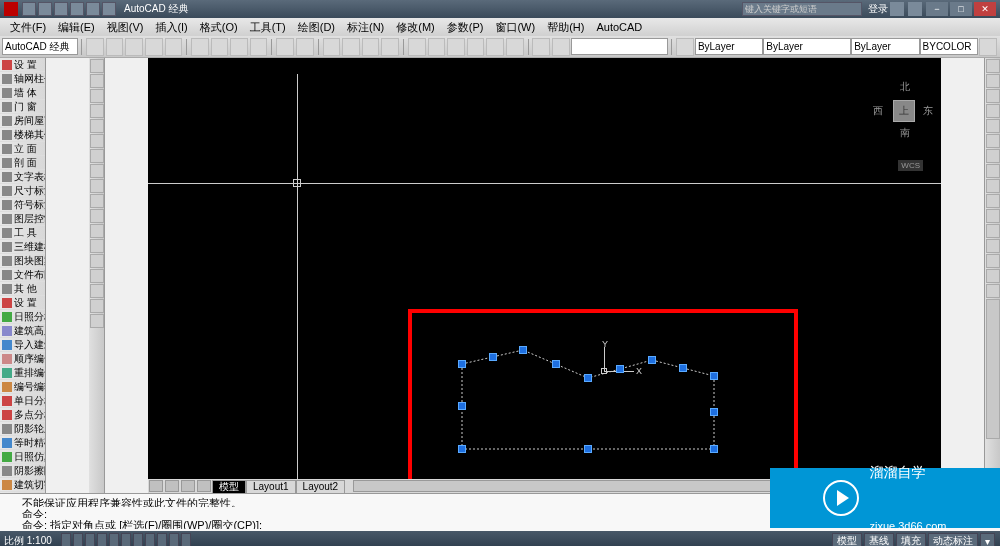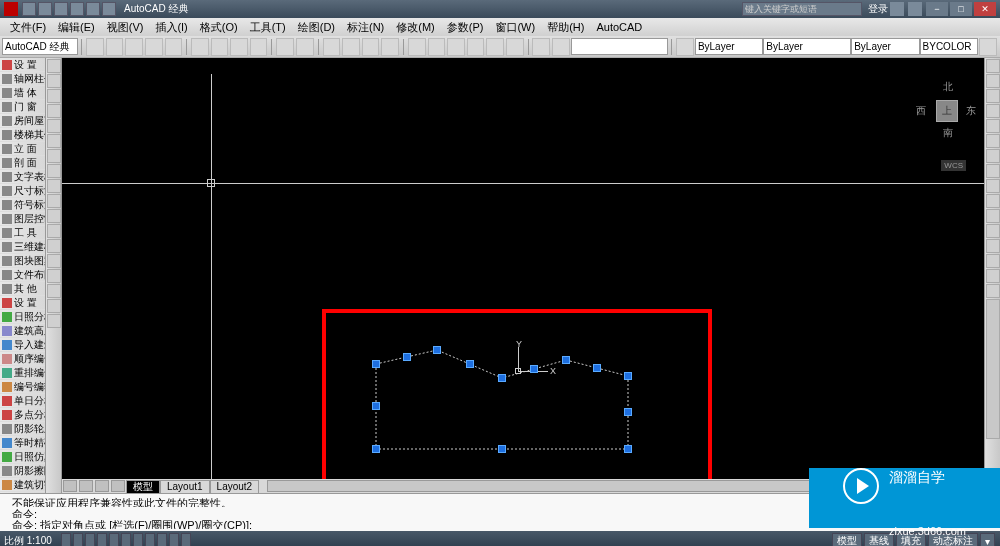--- a/index.html
+++ b/index.html
@@ -23,21 +23,21 @@
     .menubar .menu { padding: 0 6px; cursor: default; }
     
     
     .toolbar-row { background: linear-gradient(#e0e0e0, #c8c8c8); height: 22px; display: flex; align-items: center; padding: 0 2px; border-bottom: 1px solid #aaa; }
     .toolbar-row .tbtn { width: 18px; height: 18px; margin: 0 1px; background: #d8d8d8; border: 1px solid #bbb; }
     .toolbar-row .sep { width: 1px; height: 16px; background: #999; margin: 0 3px; }
     .toolbar-row .combo { height: 17px; border: 1px solid #999; background: #fff; font-size: 10px; padding: 0 2px; display: flex; align-items: center; }
     .toolbar-row .workspace-combo { width: 78px; }
     
     
-    .main { display: flex; height: 435px; position: relative; }
+    .main { display: flex; height: 435px; position: relative; gap: 43px; }
     
     
     .leftpanel { width: 46px; background: linear-gradient(90deg, #e8e8e8, #d8d8d8); border-right: 1px solid #999; overflow: hidden; }
     .leftpanel .item { height: 14px; font-size: 10px; padding: 0 2px; display: flex; align-items: center; white-space: nowrap; overflow: hidden; border-bottom: 1px solid #ddd; }
     .leftpanel .item .ico { width: 10px; height: 10px; margin-right: 2px; display: inline-block; flex-shrink: 0; }
     
     
     .tool-strip { width: 16px; background: linear-gradient(90deg, #e0e0e0, #c8c8c8); border-right: 1px solid #999; }
     .tool-strip .tbtn { width: 14px; height: 14px; margin: 1px auto; background: #d0d0d0; border: 1px solid #aaa; display: block; }
     
@@ -80,31 +80,31 @@
     .layout-tabs .navbtn { width: 14px; height: 12px; background: #c0c0c0; border: 1px solid #999; margin: 0 1px; }
     .layout-tabs .tab { padding: 0 6px; border: 1px solid #999; border-bottom: none; height: 13px; display: flex; align-items: center; }
     .layout-tabs .tab.active { background: #000; color: #fff; }
     
     
     .right-strip { width: 16px; background: linear-gradient(90deg, #e0e0e0, #c8c8c8); border-left: 1px solid #999; }
     .right-strip .tbtn { width: 14px; height: 14px; margin: 1px auto; background: #d0d0d0; border: 1px solid #aaa; display: block; }
     .right-strip .scrollbar { width: 14px; background: #c8c8c8; border: 1px solid #aaa; margin: 1px auto; }
     
     
-    .command-bar { background: #f8f8f8; border-top: 1px solid #999; height: 38px; padding: 2px 12px; font-size: 11px; display: flex; flex-direction: column; justify-content: flex-end; }
+    .command-bar { background: #f8f8f8; border-top: 1px solid #999; height: 38px; padding: 2px 22px; font-size: 11px; display: flex; flex-direction: column; justify-content: flex-end; }
     .command-bar .line { white-space: nowrap; overflow: hidden; height: 12px; }
     
     
     .status-bar { background: linear-gradient(#485868, #2a3a4a); height: 20px; display: flex; align-items: center; color: #fff; font-size: 10px; padding: 0 4px; }
     .status-bar .coord { margin-right: 8px; }
     .status-bar .sbtn { height: 16px; padding: 0 4px; margin: 0 1px; background: #5a6a7a; border: 1px solid #445; display: flex; align-items: center; }
     .status-bar .spacer { flex: 1; }
     
     
-    .watermark { position: absolute; right: 0; bottom: 18px; width: 191px; height: 60px; background: #0096d6; display: flex; align-items: flex-start; justify-content: center; z-index: 100; }
+    .watermark { position: absolute; right: 0; bottom: 18px; width: 230px; height: 60px; background: #0096d6; display: flex; align-items: center; justify-content: center; z-index: 100; }
     .watermark .play { width: 36px; height: 36px; border: 2px solid #fff; border-radius: 50%; position: relative; margin-right: 10px; }
     .watermark .play::after { content: ""; position: absolute; left: 12px; top: 8px; border-left: 12px solid #fff; border-top: 8px solid transparent; border-bottom: 8px solid transparent; }
     .watermark .wm-text { color: #fff; font-size: 14px; line-height: 1.3; }
     .watermark .wm-sub { font-size: 11px; margin-top: 38px; }
   </style>
 </head>
 <body>
 
 <div class="titlebar">
   <div class="app-logo"></div>

